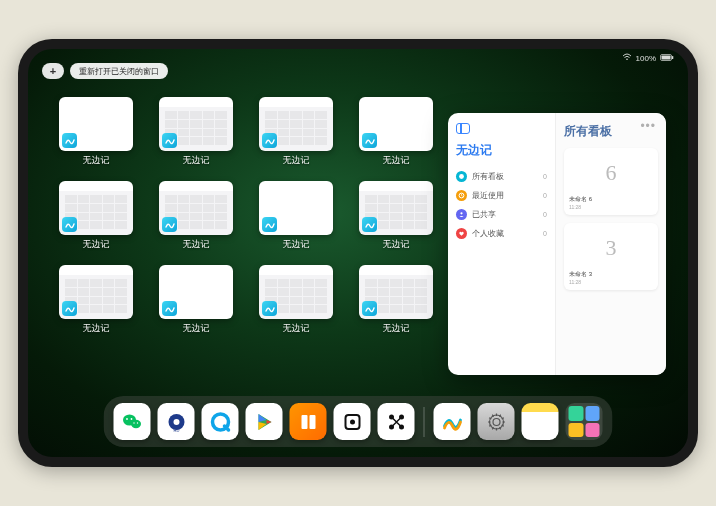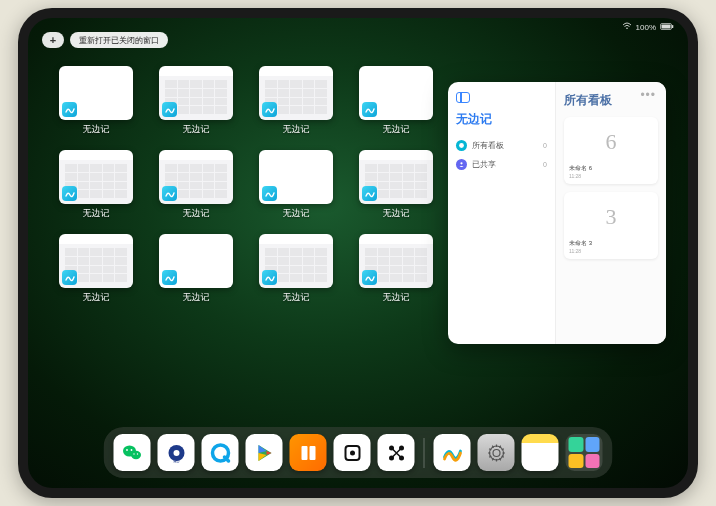--- a/index.html
+++ b/index.html
@@ -3,21 +3,21 @@
   <meta charset="utf-8">
   <style>
     * { margin: 0; padding: 0; box-sizing: border-box; }
     body {
       width: 716px; height: 506px;
       background: #e8e5d8;
       display: flex; align-items: center; justify-content: center;
       font-family: -apple-system, "PingFang SC", sans-serif;
     }
     .ipad-frame {
-      width: 680px; height: 490px;
+      width: 680px; height: 428px;
       background: #1a1a1a;
       border-radius: 34px;
       padding: 10px;
       box-shadow: 0 4px 20px rgba(0,0,0,0.3);
       position: relative;
     }
     .screen {
       width: 100%; height: 100%;
       background: radial-gradient(ellipse at 45% 40%, #1a5a2e 0%, #0d3818 35%, #051a08 70%, #020a03 100%);
       border-radius: 24px;
@@ -526,27 +526,46 @@
             <div class="nav-item">
               <span class="nav-icon ic-blue">
                 <svg width="7" height="7" viewBox="0 0 7 7">
                   <circle cx="3.5" cy="3.5" r="2.4" fill="#fff"></circle>
                 </svg>
               </span>
               <span>所有看板</span>
               <span class="badge">0</span>
             </div>
             <div class="nav-item">
+              <span class="nav-icon ic-orange">
+                <svg width="7" height="7" viewBox="0 0 7 7">
+                  <circle cx="3.5" cy="3.5" r="2.4" fill="none" stroke="#fff" stroke-width="1"></circle>
+                  <path d="M3.5 3.5V1.8M3.5 3.5L4.7 4.2" stroke="#fff" stroke-width="0.7"></path>
+                </svg>
+              </span>
+              <span>最近使用</span>
+              <span class="badge">0</span>
+            </div>
+            <div class="nav-item">
               <span class="nav-icon ic-indigo">
                 <svg width="7" height="7" viewBox="0 0 7 7">
                   <circle cx="3.5" cy="2.3" r="1.1" fill="#fff"></circle>
                   <path d="M1.5 6 Q3.5 4 5.5 6" fill="#fff"></path>
                 </svg>
               </span>
               <span>已共享</span>
+              <span class="badge">0</span>
+            </div>
+            <div class="nav-item">
+              <span class="nav-icon ic-red">
+                <svg width="7" height="7" viewBox="0 0 7 7">
+                  <path d="M3.5 5.8 L1.6 4 Q0.8 3 1.8 2 Q2.8 1.4 3.5 2.4 Q4.2 1.4 5.2 2 Q6.2 3 5.4 4 Z" fill="#fff"></path>
+                </svg>
+              </span>
+              <span>个人收藏</span>
               <span class="badge">0</span>
             </div>
           </div>
       </div>
       <div class="panel-right">
         <div class="panel-title panel-title-alt">所有看板</div>
         <div id="boardlist">
             <div class="board-card">
               <div class="board-sketch">6</div>
               <div class="board-meta">未命名 6</div>

